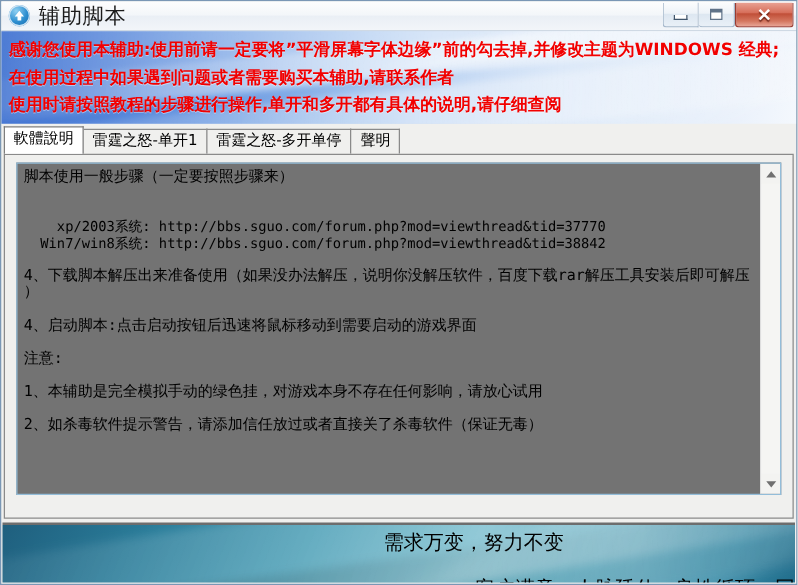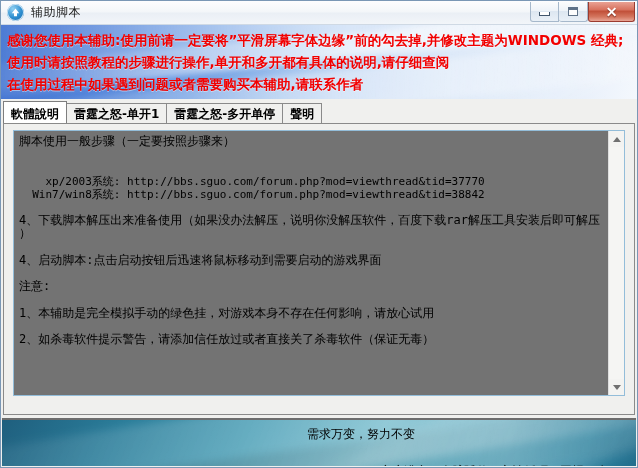--- a/index.html
+++ b/index.html
@@ -42,21 +42,21 @@
     border-radius: 50%;
     background: radial-gradient(circle at 35% 28%, #8fd0f2 0%, #2e8fd0 52%, #1565a8 100%);
     box-shadow: 0 0 0 1px #cfe3f2 inset;
     display: flex;
     align-items: center;
     justify-content: center;
     flex: 0 0 auto;
   }
   .title-icon svg { display: block; }
   #title-text {
-    font-size: 12px;
+    font-size: 17px;
     color: #1b1b1b;
     margin-left: 7px;
     letter-spacing: .5px;
     white-space: nowrap;
   }
   #window-controls {
     position: absolute;
     right: 2px;
     top: 1px;
     display: flex;
@@ -170,30 +170,29 @@
     margin: 2px 0 0 2px;
     display: flex;
     align-items: flex-end;
     font-size: 12px;
   }
   .tab {
     height: 20px;
     box-sizing: border-box;
     padding: 0 7px;
     display: flex;
-    align-items: flex-end;
+    align-items: flex-start;
     color: #000;
     background: #f0f0ee;
     border: 1px solid #8a8a8a;
     border-bottom: none;
     margin-right: -1px;
     white-space: nowrap;
     font-family: "DejaVu Sans", "Liberation Sans", sans-serif;
     font-size: 12px;
-    font-weight: bold;
   }
   .tab.active {
     background: #ffffff;
     height: 22px;
     border-color: #7e7e7e;
     position: relative;
     z-index: 2;
   }
 
   
@@ -311,21 +310,21 @@
     transform: rotate(-25deg);
     filter: blur(6px);
   }
   #footer-lines {
     position: relative;
     z-index: 3;
     padding-top: 4px;
   }
   .footer-line {
     color: #000;
-    font-size: 12px;
+    font-size: 16px;
     line-height: 20px;
     white-space: nowrap;
     font-family: "DejaVu Sans", "Liberation Sans", sans-serif;
   }
   .footer-line.l1 { padding-left: 305px; }
   .footer-line.l2 { padding-left: 378px; margin-top: 17px; }
 </style>
 </head>
 <body>
 
@@ -352,22 +351,22 @@
     </div>
   </div>
 
   <div id="header-banner">
     <div class="streak s1"></div>
     <div class="streak s2"></div>
     <div class="streak s3"></div>
     <div class="streak s4"></div>
     <div id="banner-lines">
       <div class="banner-line">感谢您使用本辅助:使用前请一定要将”平滑屏幕字体边缘”前的勾去掉,并修改主题为WINDOWS 经典;</div>
+      <div class="banner-line">在使用过程中如果遇到问题或者需要购买本辅助,请联系作者</div>
       <div class="banner-line">使用时请按照教程的步骤进行操作,单开和多开都有具体的说明,请仔细查阅</div>
-      <div class="banner-line">在使用过程中如果遇到问题或者需要购买本辅助,请联系作者</div>
     </div>
   </div>
 
   <div id="tab-strip">
     <div class="tab active">
       <span>軟體說明</span>
     </div>
     <div class="tab">
       <span>雷霆之怒-单开1</span>
     </div>

